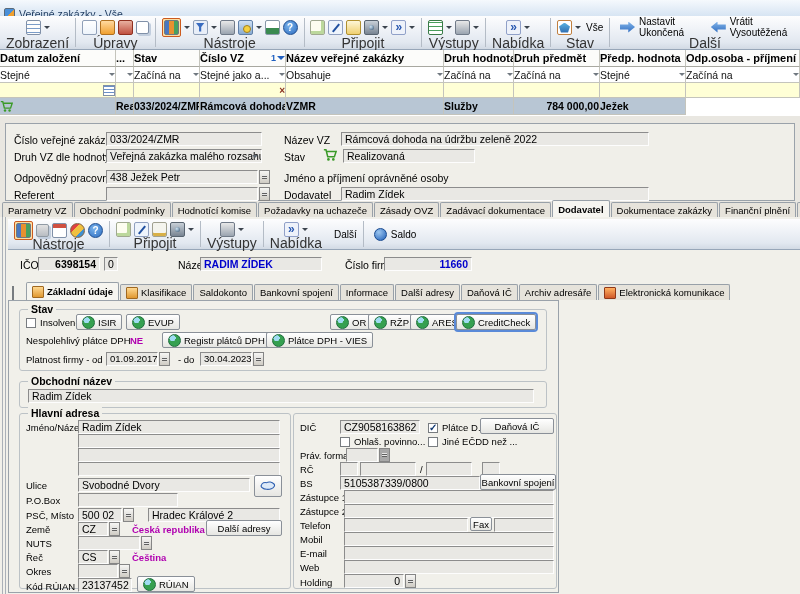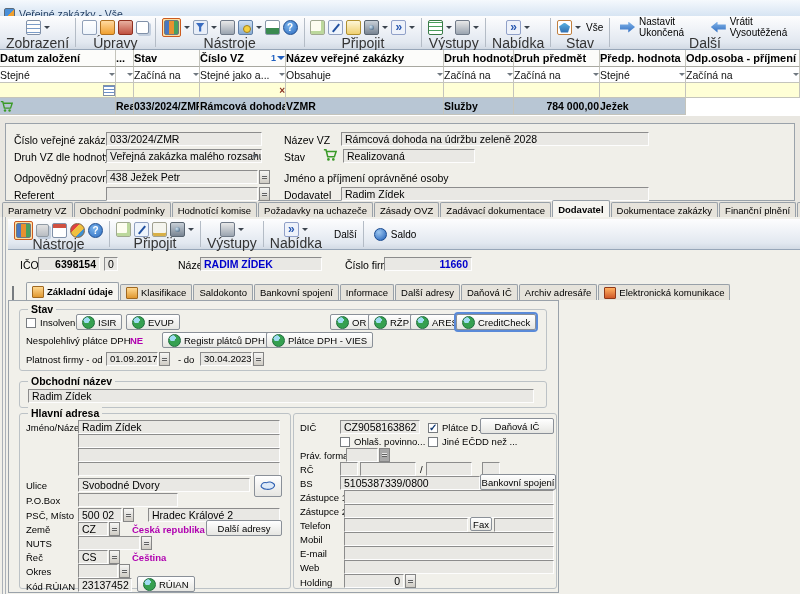--- a/index.html
+++ b/index.html
@@ -313,21 +313,21 @@
   <span class="lab" style="left:8px;top:27px">Druh VZ dle hodnoty</span>
   <div class="fld" style="left:100px;top:25px;width:156px"><span>Veřejná zakázka malého rozsahu</span><span class="ddt"></span></div>
   <span class="lab" style="left:8px;top:48px">Odpovědný pracovník</span>
   <div class="fld" style="left:100px;top:46px;width:152px">438  Ježek Petr</div>
   <span class="sp" style="left:253px;top:46px"></span>
   <span class="lab" style="left:8px;top:65px">Referent</span>
   <div class="fld" style="left:100px;top:63px;width:152px"></div>
   <span class="sp" style="left:253px;top:63px"></span>
 
   <span class="lab" style="left:278px;top:10px">Název VZ</span>
-  <div class="fld" style="left:335px;top:8px;width:308px">Rámcová dohoda na údržbu zeleně 2028</div>
+  <div class="fld" style="left:335px;top:8px;width:308px">Rámcová dohoda na údržbu zeleně 2022</div>
   <span class="lab" style="left:278px;top:27px">Stav</span>
   <svg class="abs" style="left:317px;top:24px" width="14" height="14" viewBox="0 0 16 16">
       <path d="M1 2h2.4l2 8h7.6l2-6H4.2" fill="none" stroke="#3a9a28" stroke-width="1.7"></path>
       <circle cx="6.2" cy="13" r="1.5" fill="#3a9a28"></circle>
       <circle cx="11.8" cy="13" r="1.5" fill="#3a9a28"></circle>
     </svg>
   <div class="fld" style="left:337px;top:25px;width:132px">Realizovaná</div>
   <span class="lab" style="left:278px;top:48px">Jméno a příjmení oprávněné osoby</span>
   <span class="lab" style="left:278px;top:65px">Dodavatel</span>
   <div class="fld" style="left:335px;top:63px;width:308px">Radim Zídek</div>

